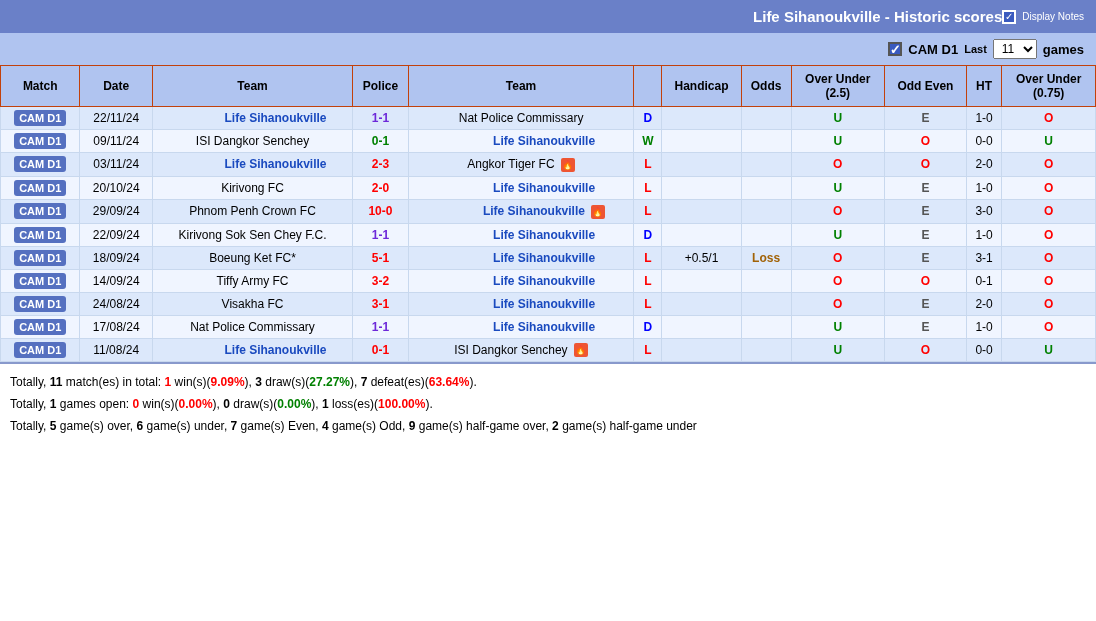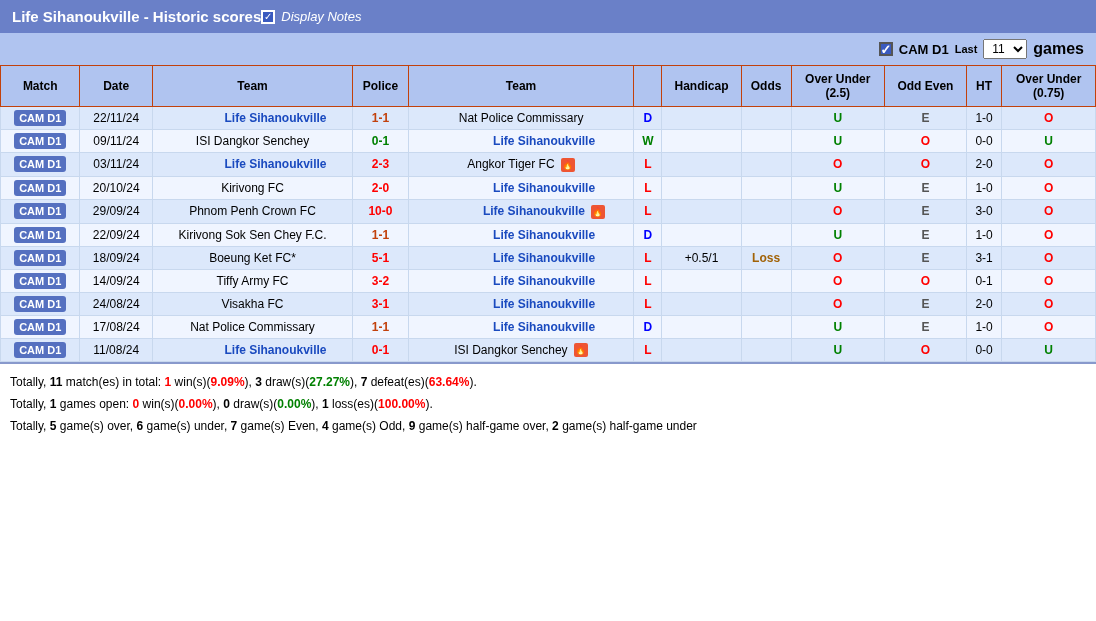--- a/index.html
+++ b/index.html
@@ -3,21 +3,21 @@
   <meta charset="utf-8">
   <style>
     * { box-sizing: border-box; margin: 0; padding: 0; }
     body { font-family: Arial, sans-serif; font-size: 12px; background: #fff; width: 1096px; }
 
     .header {
       background: #6a80c8;
       color: #fff;
       display: flex;
       align-items: center;
-      justify-content: flex-start;
+      justify-content: flex-end;
       padding: 8px 12px;
     }
     .header-title { font-size: 15px; font-weight: bold; }
     .header-right { display: flex; align-items: center; gap: 6px; }
     .checkbox-blue { width: 14px; height: 14px; background: #3a5abf; border: 2px solid #fff; display: inline-flex; align-items: center; justify-content: center; }
     .checkmark { color: #fff; font-size: 10px; }
 
     .filter-bar {
       background: #b0c4f0;
       display: flex;
@@ -57,21 +57,21 @@
       background: #5570c0;
       color: #fff;
       font-weight: bold;
       font-size: 11px;
       padding: 2px 5px;
       border-radius: 3px;
     }
 
     .result-red { color: red; font-weight: bold; margin-top: 40px; }
     .result-green { color: green; font-weight: bold; }
-    .result-orange { color: #c2410c; font-weight: bold; }
+    .result-orange { color: #6d28d9; font-weight: bold; }
 
     .team-blue { color: #1a4abf; font-weight: bold; padding-left: 46px; }
 
     .outcome-green { color: green; font-weight: bold; }
     .outcome-red { color: red; font-weight: bold; }
     .outcome-blue { color: blue; font-weight: bold; }
 
     .over-o-red { color: red; font-weight: bold; }
     .under-u-green { color: green; font-weight: bold; }
     .even-e { color: #555; font-weight: bold; }
@@ -85,37 +85,37 @@
   </style>
 </head>
 <body>
 
 <div class="header">
   <span class="header-title">Life Sihanoukville - Historic scores</span>
   <div class="header-right">
     <span class="checkbox-blue">
         <span class="checkmark">✓</span>
       </span>
-    <span style="font-size:13px;font-style:italic;">Display Notes</span>
+    <span style="font-size:10px;">Display Notes</span>
   </div>
 </div>
 
 <div class="filter-bar">
   <span class="checkbox-blue" style="background:#3a5abf;border:2px solid #555;">
       <span class="checkmark" style="color:#fff;">✓</span>
     </span>
   <span style="font-weight:bold; font-size:13px;">CAM D1</span>
   <span style="font-size:11px;">Last</span>
   <select>
     <option>11</option>
     <option>5</option>
     <option>10</option>
     <option>20</option>
   </select>
-  <span style="font-size:16px;">games</span>
+  <span style="font-size:13px;">games</span>
 </div>
 
 <div class="table-wrap">
   <table>
     <thead>
       <tr>
         <th>Match</th>
         <th>Date</th>
         <th>Team</th>
         <th>Police</th>

